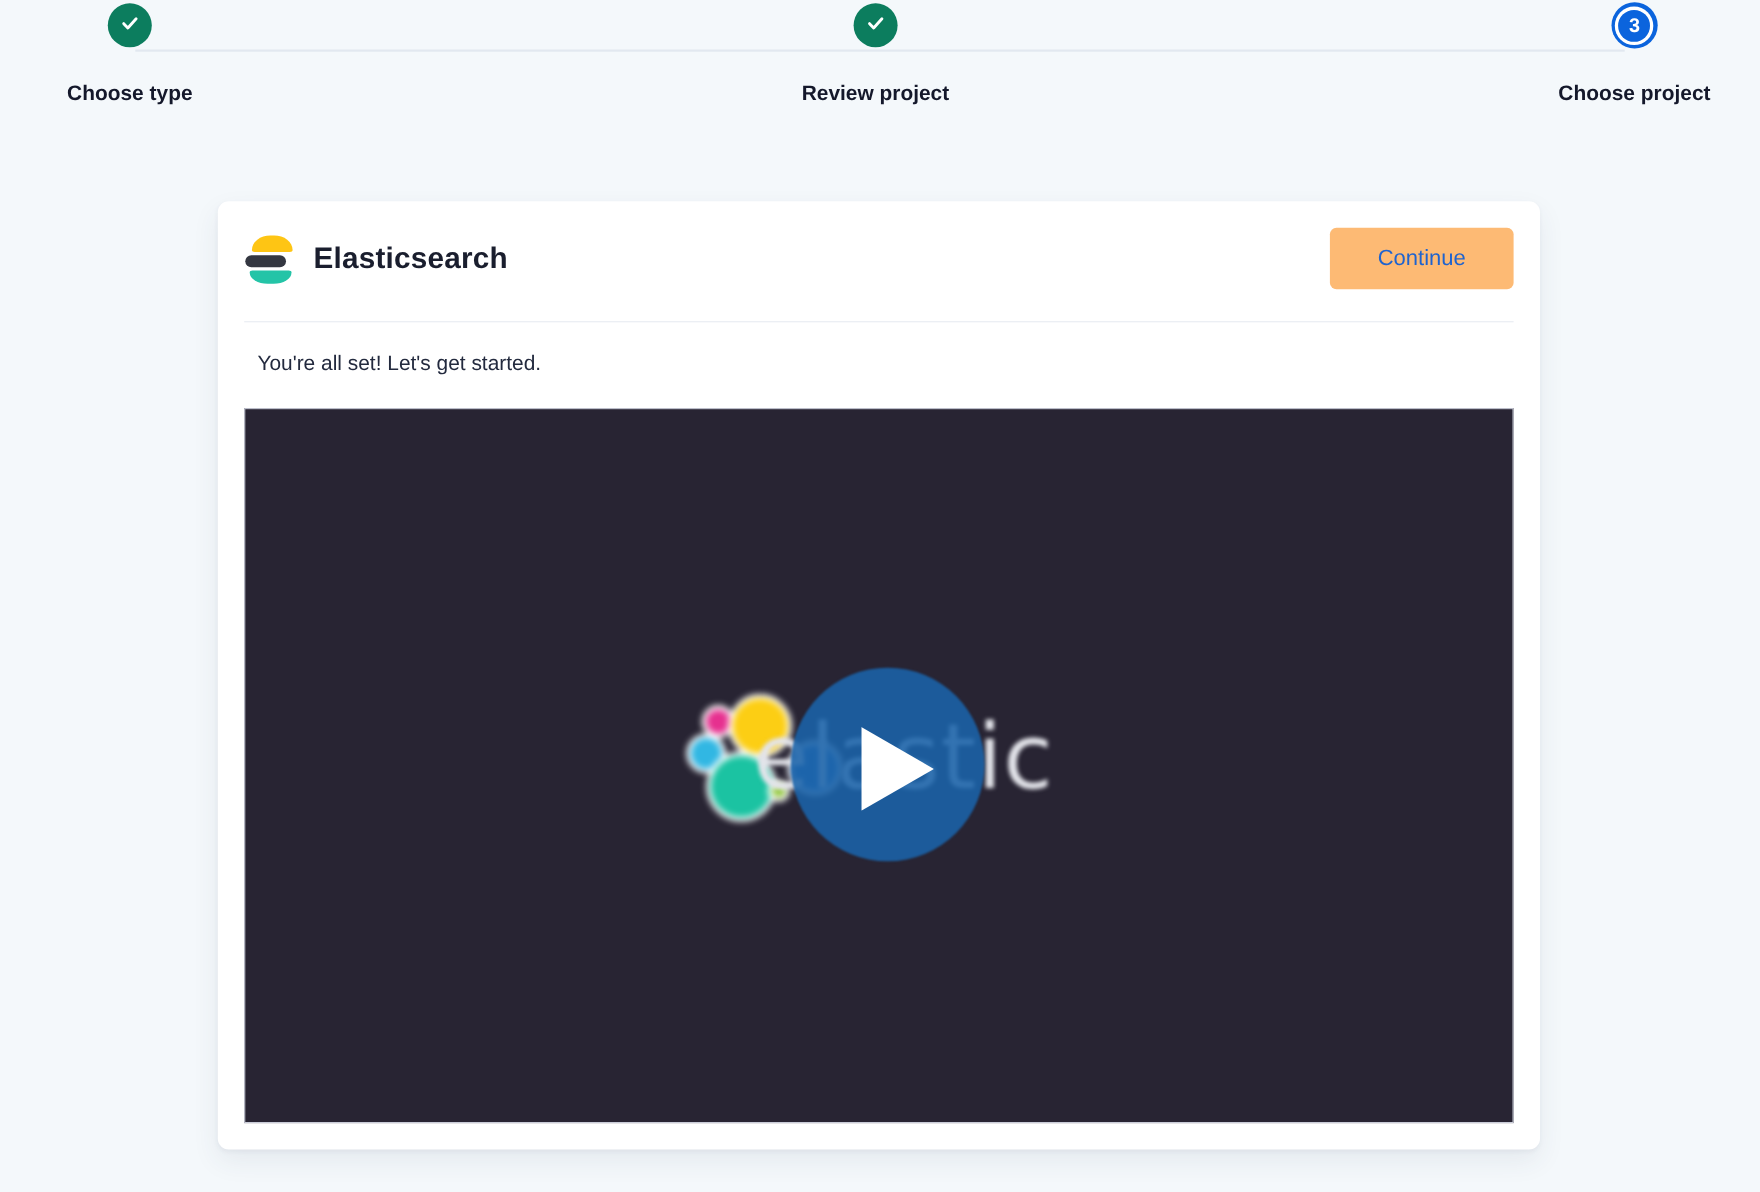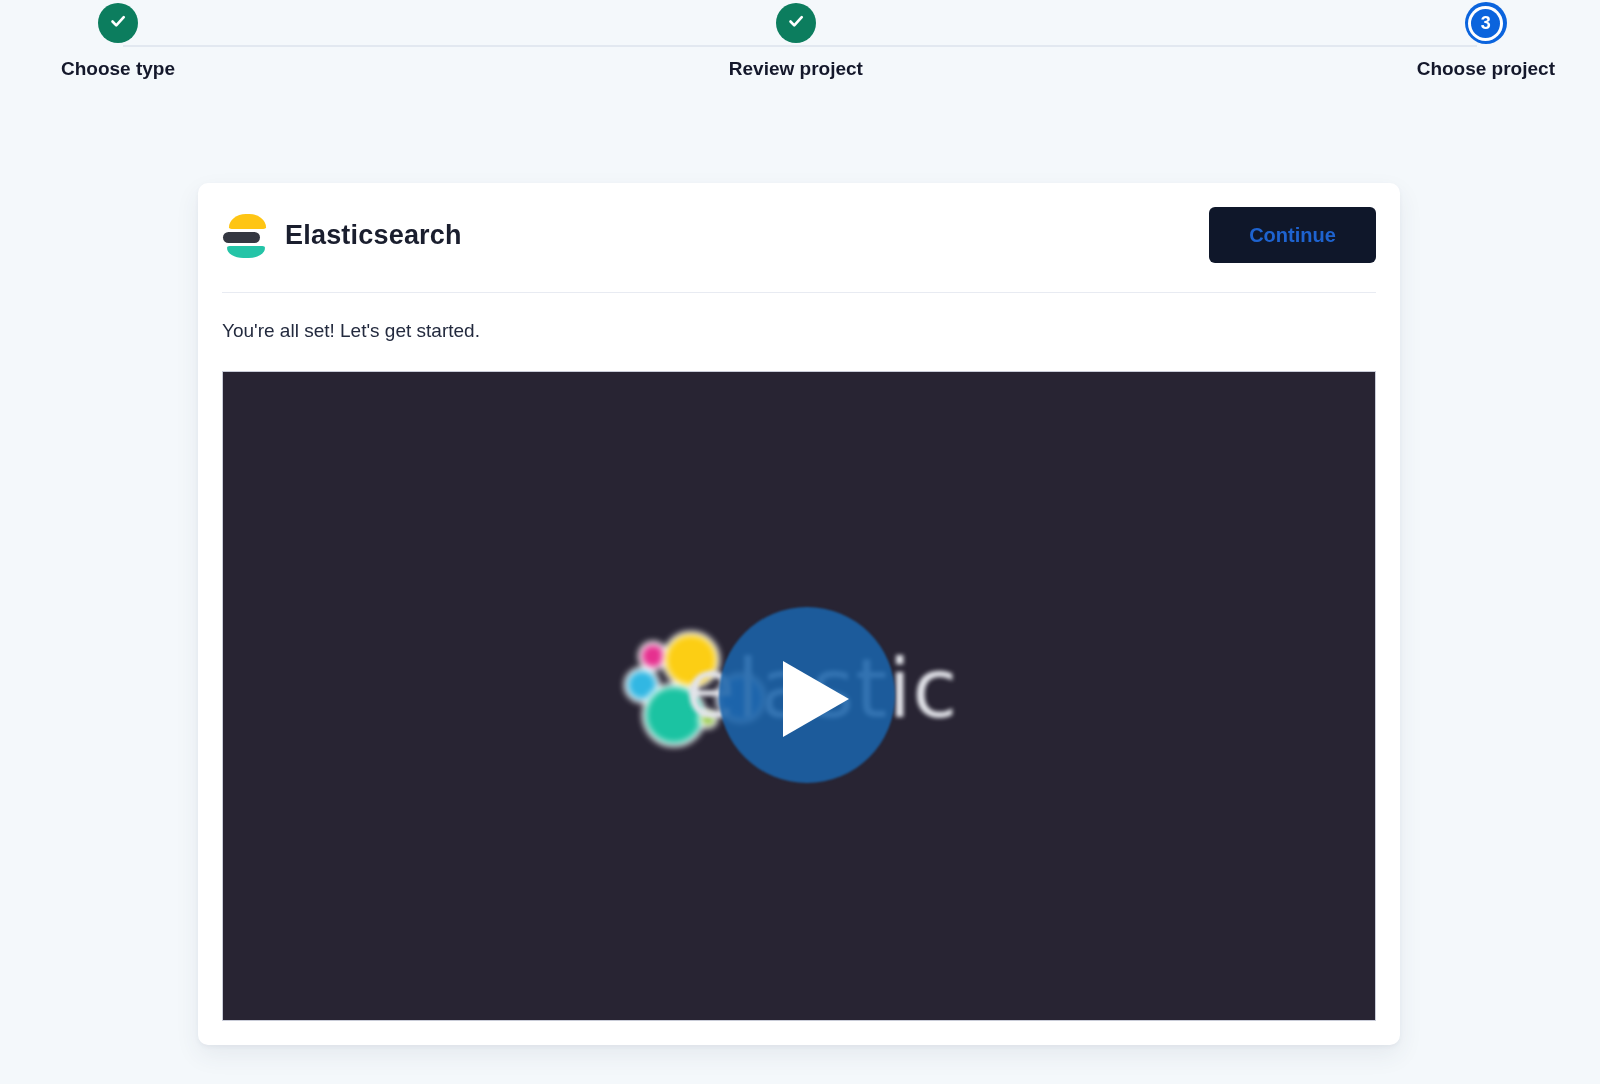--- a/index.html
+++ b/index.html
@@ -39,21 +39,21 @@
     background:#ffffff;
     display:flex; align-items:center; justify-content:center;
   }
   .dot-current-core {
     width:29px; height:29px; border-radius:50%;
     background:#0b64dd;
     color:#ffffff; font-size:18px; font-weight:700;
     display:flex; align-items:center; justify-content:center;
   }
   .step-label {
-    margin-top:12px; font-size:19px; font-weight:700; color:#14182b;
+    margin-top:29px; font-size:19px; font-weight:700; color:#14182b;
     white-space:nowrap;
   }
 
   
   .card {
     position:absolute; left:198px; top:183px;
     width:1202px; height:862px;
     background:#ffffff;
     border-radius:10px;
     padding:24px;
@@ -69,30 +69,30 @@
   .es-logo { width:46px; height:46px; position:relative; }
   .es-logo .slice { position:absolute; }
   .es-top    { left:7px;  top:2px;  width:37px; height:15px; background:#fec514; border-radius:19px 19px 3px 3px / 15px 15px 2px 2px; }
   .es-mid    { left:1px;  top:20px; width:37px; height:11px; background:#343741; border-radius:6px; }
   .es-bottom { left:5px;  top:34px; width:38px; height:12px; background:#24c4a7; border-radius:3px 3px 19px 19px / 2px 2px 12px 12px; }
 
   .card-title { font-size:27px; font-weight:700; color:#1a1e2e; letter-spacing:.2px; }
 
   .continue-btn {
     min-width:167px; height:56px;
-    background:#0f172a; color:#1e63cf;
+    background:#fdba74; color:#1e63cf;
     border:none; border-radius:6px;
     font-family:"Liberation Sans", sans-serif;
-    font-size:20px; font-weight:700;
+    font-size:20px; font-weight:400;
     cursor:pointer;
   }
 
   .divider { margin-top:29px; height:1px; background:#e8ebf2; }
 
-  .all-set { margin-top:25px; font-size:19px; line-height:26px; color:#232a3e; }
+  .all-set { margin-top:25px; font-size:19px; line-height:26px; color:#232a3e;margin-left:12px; }
 
   
   .video {
     position:relative; margin-top:27px;
     width:1154px; height:650px;
     background:#282433;
     border:1px solid #c9ccd8;
     overflow:hidden;
     cursor:pointer;
   }

